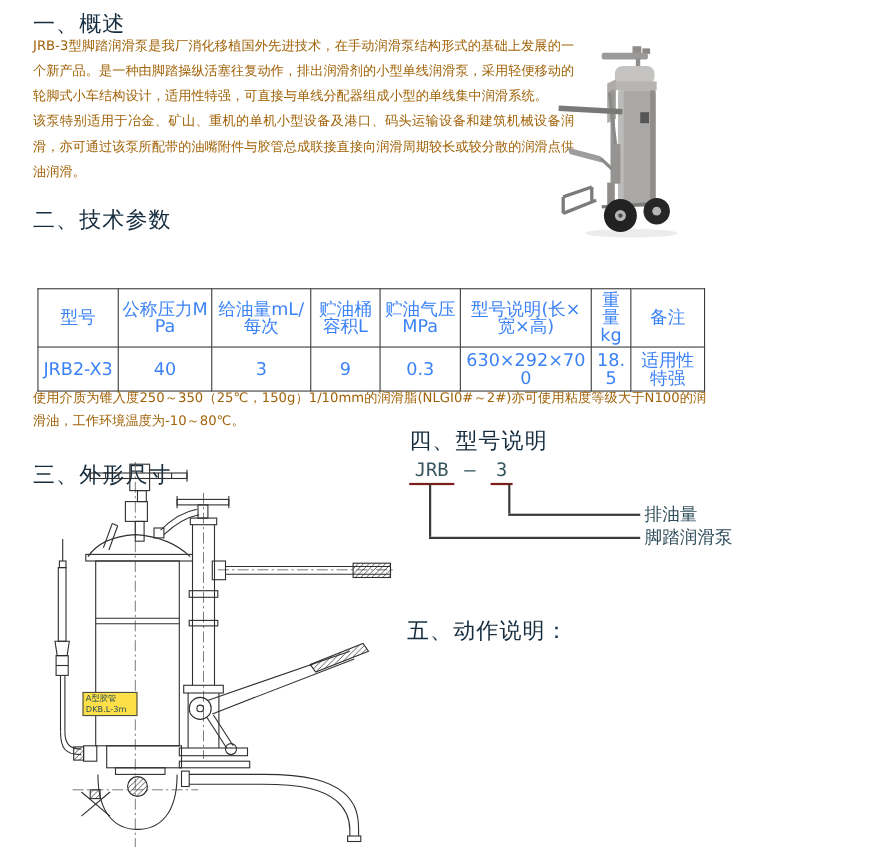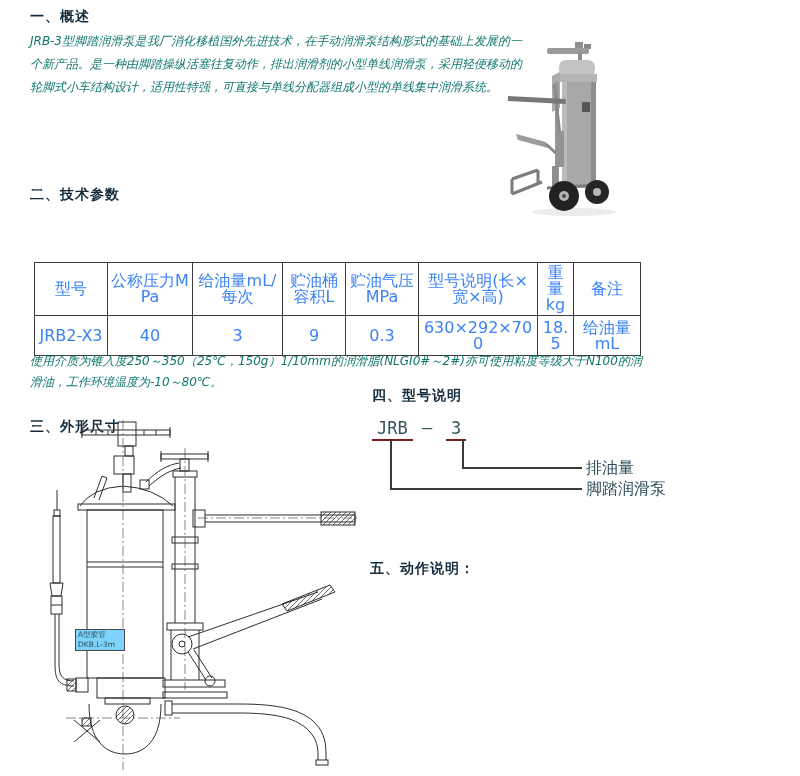--- a/index.html
+++ b/index.html
@@ -1,50 +1,51 @@
 <!DOCTYPE html>
 <html><head>
 <meta charset="utf-8">
 <style>
   html,body{margin:0;padding:0;}
   body{
     width:800px;height:776px;position:relative;background:#ffffff;
     font-family:"DejaVu Sans",sans-serif;color:#2e4d5a;overflow:hidden;
   }
   .abs{position:absolute;}
-  .heading{font-size:14px;font-weight:bold;color:#152c3e;letter-spacing:1px;}
-  .body-text{font-size:12px;line-height:23px;text-align:justify;color:#0f766e;font-style:italic;}
+  .heading{font-size:20px;font-weight:normal;color:#152c3e;letter-spacing:1px;}
+  .body-text{font-size:12px;line-height:23px;text-align:justify;color:#a16207;}
   .body-text p{margin:0;}
   .pre{white-space:pre-line;}
   
   table.spec{border-collapse:collapse;table-layout:fixed;width:606px;
     font-size:16px;color:#3b82f6;}
   table.spec th,table.spec td{
     border:1px solid #3c3c3c;text-align:center;vertical-align:middle;
     padding:2px 3px;font-weight:normal;line-height:16px;word-break:break-all;}
   table.spec thead tr{height:43px;}
   table.spec tbody tr{height:40px;}
   
   .model-box{width:300px;height:100px;}
   .model-code{font-family:"DejaVu Sans Mono",monospace;font-size:17px;color:#36555f;}
   .u{border-bottom:2px solid #7f1d1d;padding:0 5px 1px 5px;}
   .dline{position:absolute;background:#3a3a3a;}
   .model-label{position:absolute;font-size:16px;color:#2e4d5a;white-space:nowrap;}
   
   .hose-label{
     font-size:7.5px;line-height:10px;color:#2e4d5a;border:1px solid #4a4a4a;
-    padding:0 2px;background:#7dd3fc;white-space:pre-line;}
+    padding:0 2px;background:#fde047;white-space:pre-line;}
   svg{display:block;}
 </style>
 </head>
 <body>
 
 <div class="abs heading" style="left:30px;top:8px;">一、概述</div>
 <div class="abs body-text" style="left:30px;top:30px;width:492px;">
   <p>JRB-3型脚踏润滑泵是我厂消化移植国外先进技术，在手动润滑泵结构形式的基础上发展的一个新产品。是一种由脚踏操纵活塞往复动作，排出润滑剂的小型单线润滑泵，采用轻便移动的轮脚式小车结构设计，适用性特强，可直接与单线分配器组成小型的单线集中润滑系统。</p>
+  <p>该泵特别适用于冶金、矿山、重机的单机小型设备及港口、码头运输设备和建筑机械设备润滑，亦可通过该泵所配带的油嘴附件与胶管总成联接直接向润滑周期较长或较分散的润滑点供油润滑。</p>
 </div>
 
 <div class="abs" style="left:502px;top:36px;">
   <svg width="132" height="185" viewBox="0 0 132 185">
     <ellipse cx="72" cy="176" rx="42" ry="4" fill="#ececea"></ellipse>
 
     <rect x="73" y="6" width="8" height="10" fill="#8f8e8c"></rect>
     <rect x="82" y="8" width="7" height="5" fill="#8a8987"></rect>
     <rect x="45" y="12" width="42" height="6" rx="2" fill="#9b9a98"></rect>
     <rect x="76" y="17" width="4" height="12" fill="#8f8e8c"></rect>
@@ -105,21 +106,21 @@
   </thead>
   <tbody>
     <tr>
       <td>JRB2-X3</td>
       <td>40</td>
       <td>3</td>
       <td>9</td>
       <td>0.3</td>
       <td>630×292×700</td>
       <td>18.5</td>
-      <td>给油量mL</td>
+      <td>适用性特强</td>
     </tr>
   </tbody>
 </table>
 
 <div class="abs body-text" style="left:30px;top:351px;width:612px;line-height:21px;">使用介质为锥入度250～350（25℃，150g）1/10mm的润滑脂(NLGI0#～2#)亦可使用粘度等级大于N100的润滑油，工作环境温度为-10～80℃。</div>
 
 <div class="abs heading" style="left:30px;top:418px;">三、外形尺寸</div>
 
 <div class="abs" style="left:30px;top:418px;">
   <svg width="330" height="356" viewBox="0 0 330 356">

